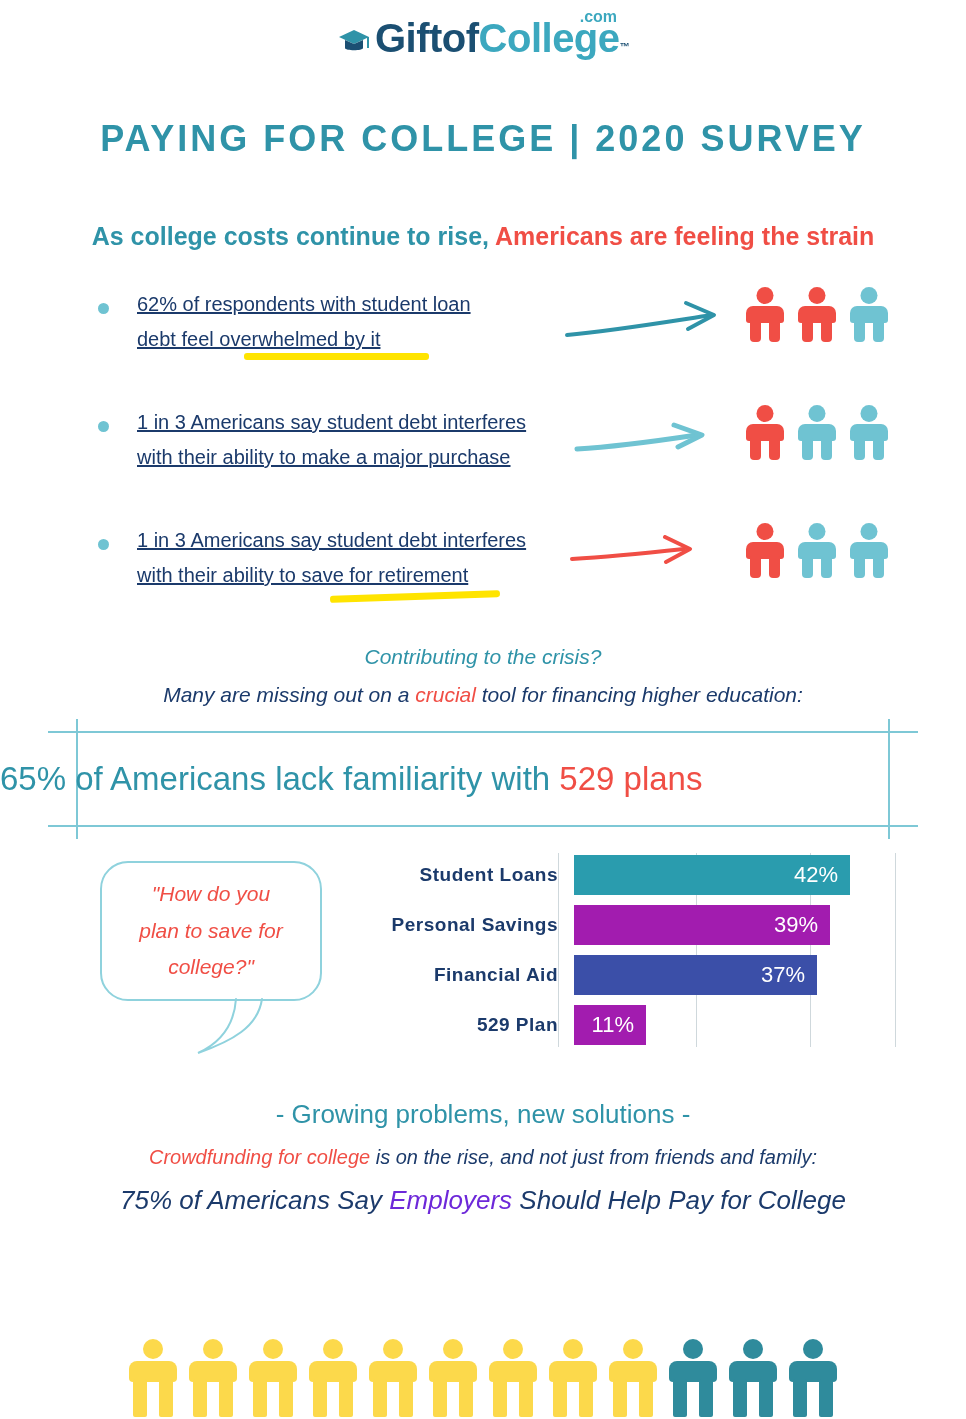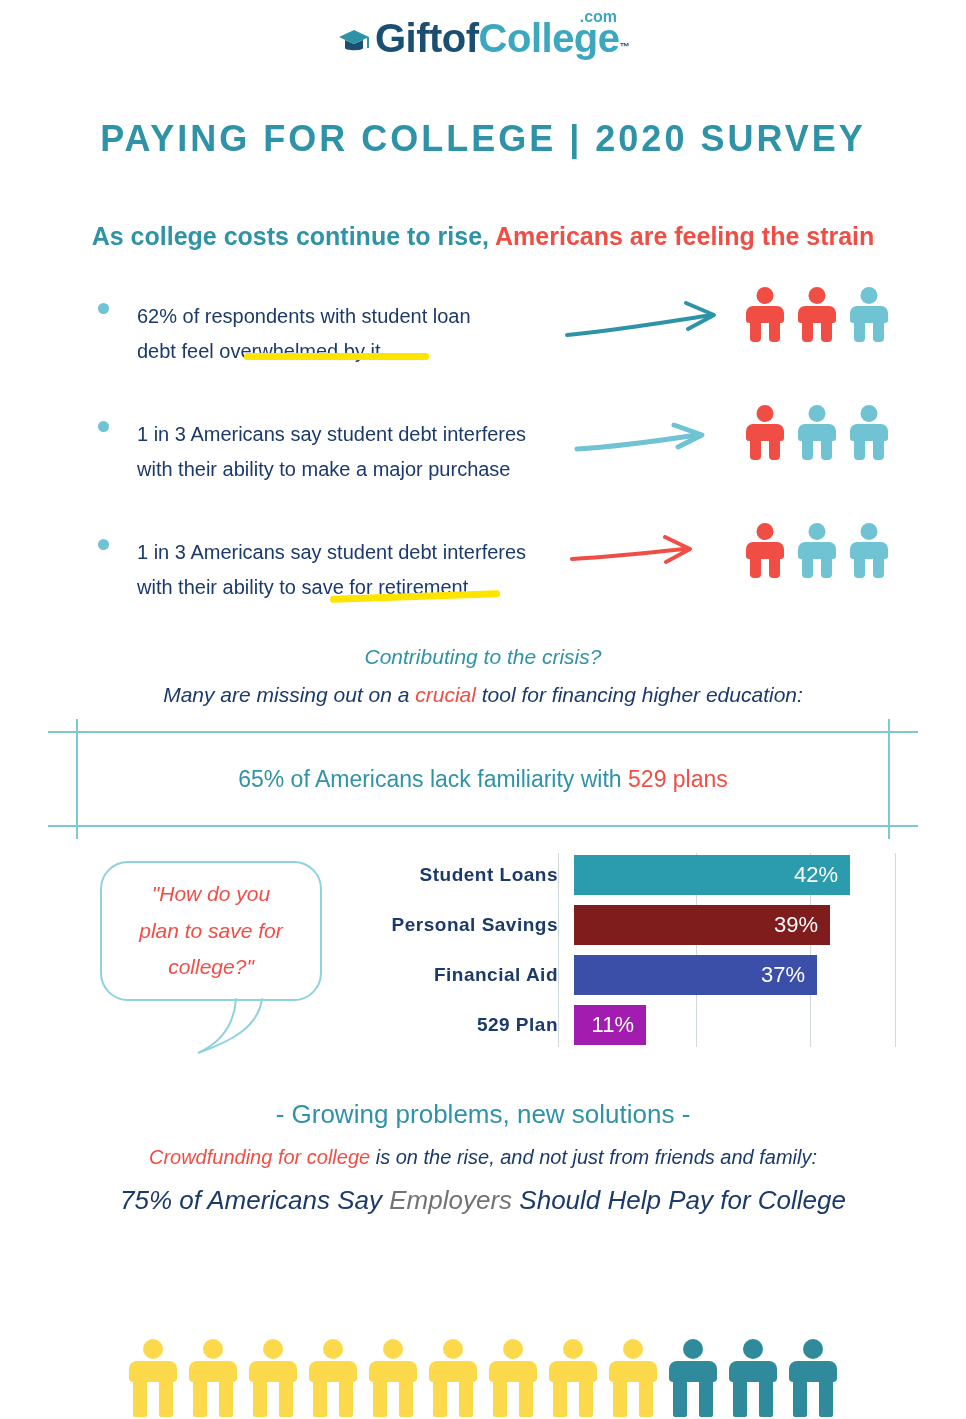--- a/index.html
+++ b/index.html
@@ -91,26 +91,27 @@
     left: 6px;
     top: 16px;
     width: 11px;
     height: 11px;
     border-radius: 50%;
     background: #6fc3d2;
   }
   .bullet-text {
     position: absolute;
     left: 45px;
-    top: 12px;
+    top: 0;
     width: 500px;
     font-size: 20px;
     line-height: 1.75;
     color: #1b3a6b;
     font-weight: 500;
+    text-decoration: underline;
   }
   .hl-yellow {
     position: absolute;
     background: #ffe400;
     height: 7px;
     border-radius: 3px;
   }
   .arrow-svg {
     position: absolute;
     left: 470px;
@@ -197,22 +198,21 @@
     width: 2px;
     background: #7ec8d6;
   }
   .banner .vline.l { left: 76px; }
   .banner .vline.r { right: 76px; }
   .banner-text {
     position: absolute;
     left: 0; right: 0;
     top: 50%;
     transform: translateY(-50%);
-    text-align: center;
-    font-size: 23px;
+    font-size: 33px;
     color: #2f93a8;
     font-weight: 500;
   }
   .banner-text .accent { color: #f04e45; }
 
   
   .chart-block {
     position: relative;
     margin-top: 26px;
     height: 230px;
@@ -306,21 +306,21 @@
   }
   .crowd .accent { color: #f04e45; }
   .employers {
     text-align: center;
     font-size: 26px;
     font-style: italic;
     color: #1b3a6b;
     margin-top: 16px;
     font-weight: 500;
   }
-  .employers .accent { color: #737373; text-align: right; }
+  .employers .accent { color: #6d28d9; text-align: right; }
 
   
   .footer-people {
     position: absolute;
     left: 0; right: 0;
     bottom: 0;
     height: 80px;
     display: flex;
     justify-content: center;
     gap: 2px;
@@ -532,21 +532,21 @@
     <div class="bar-row">
       <div class="bar-label">Student Loans</div>
       <div class="bar-track">
         <div class="bar-fill" style="width:276px; background:#2a9cae;">42%</div>
       </div>
     </div>
 
     <div class="bar-row">
       <div class="bar-label">Personal Savings</div>
       <div class="bar-track">
-        <div class="bar-fill" style="width:256px; background:#7f1d1d;">39%</div>
+        <div class="bar-fill" style="width:256px; background:#a21caf;">39%</div>
       </div>
     </div>
 
     <div class="bar-row">
       <div class="bar-label">Financial Aid</div>
       <div class="bar-track">
         <div class="bar-fill" style="width:243px; background:#3b4fa8;">37%</div>
       </div>
     </div>
 

